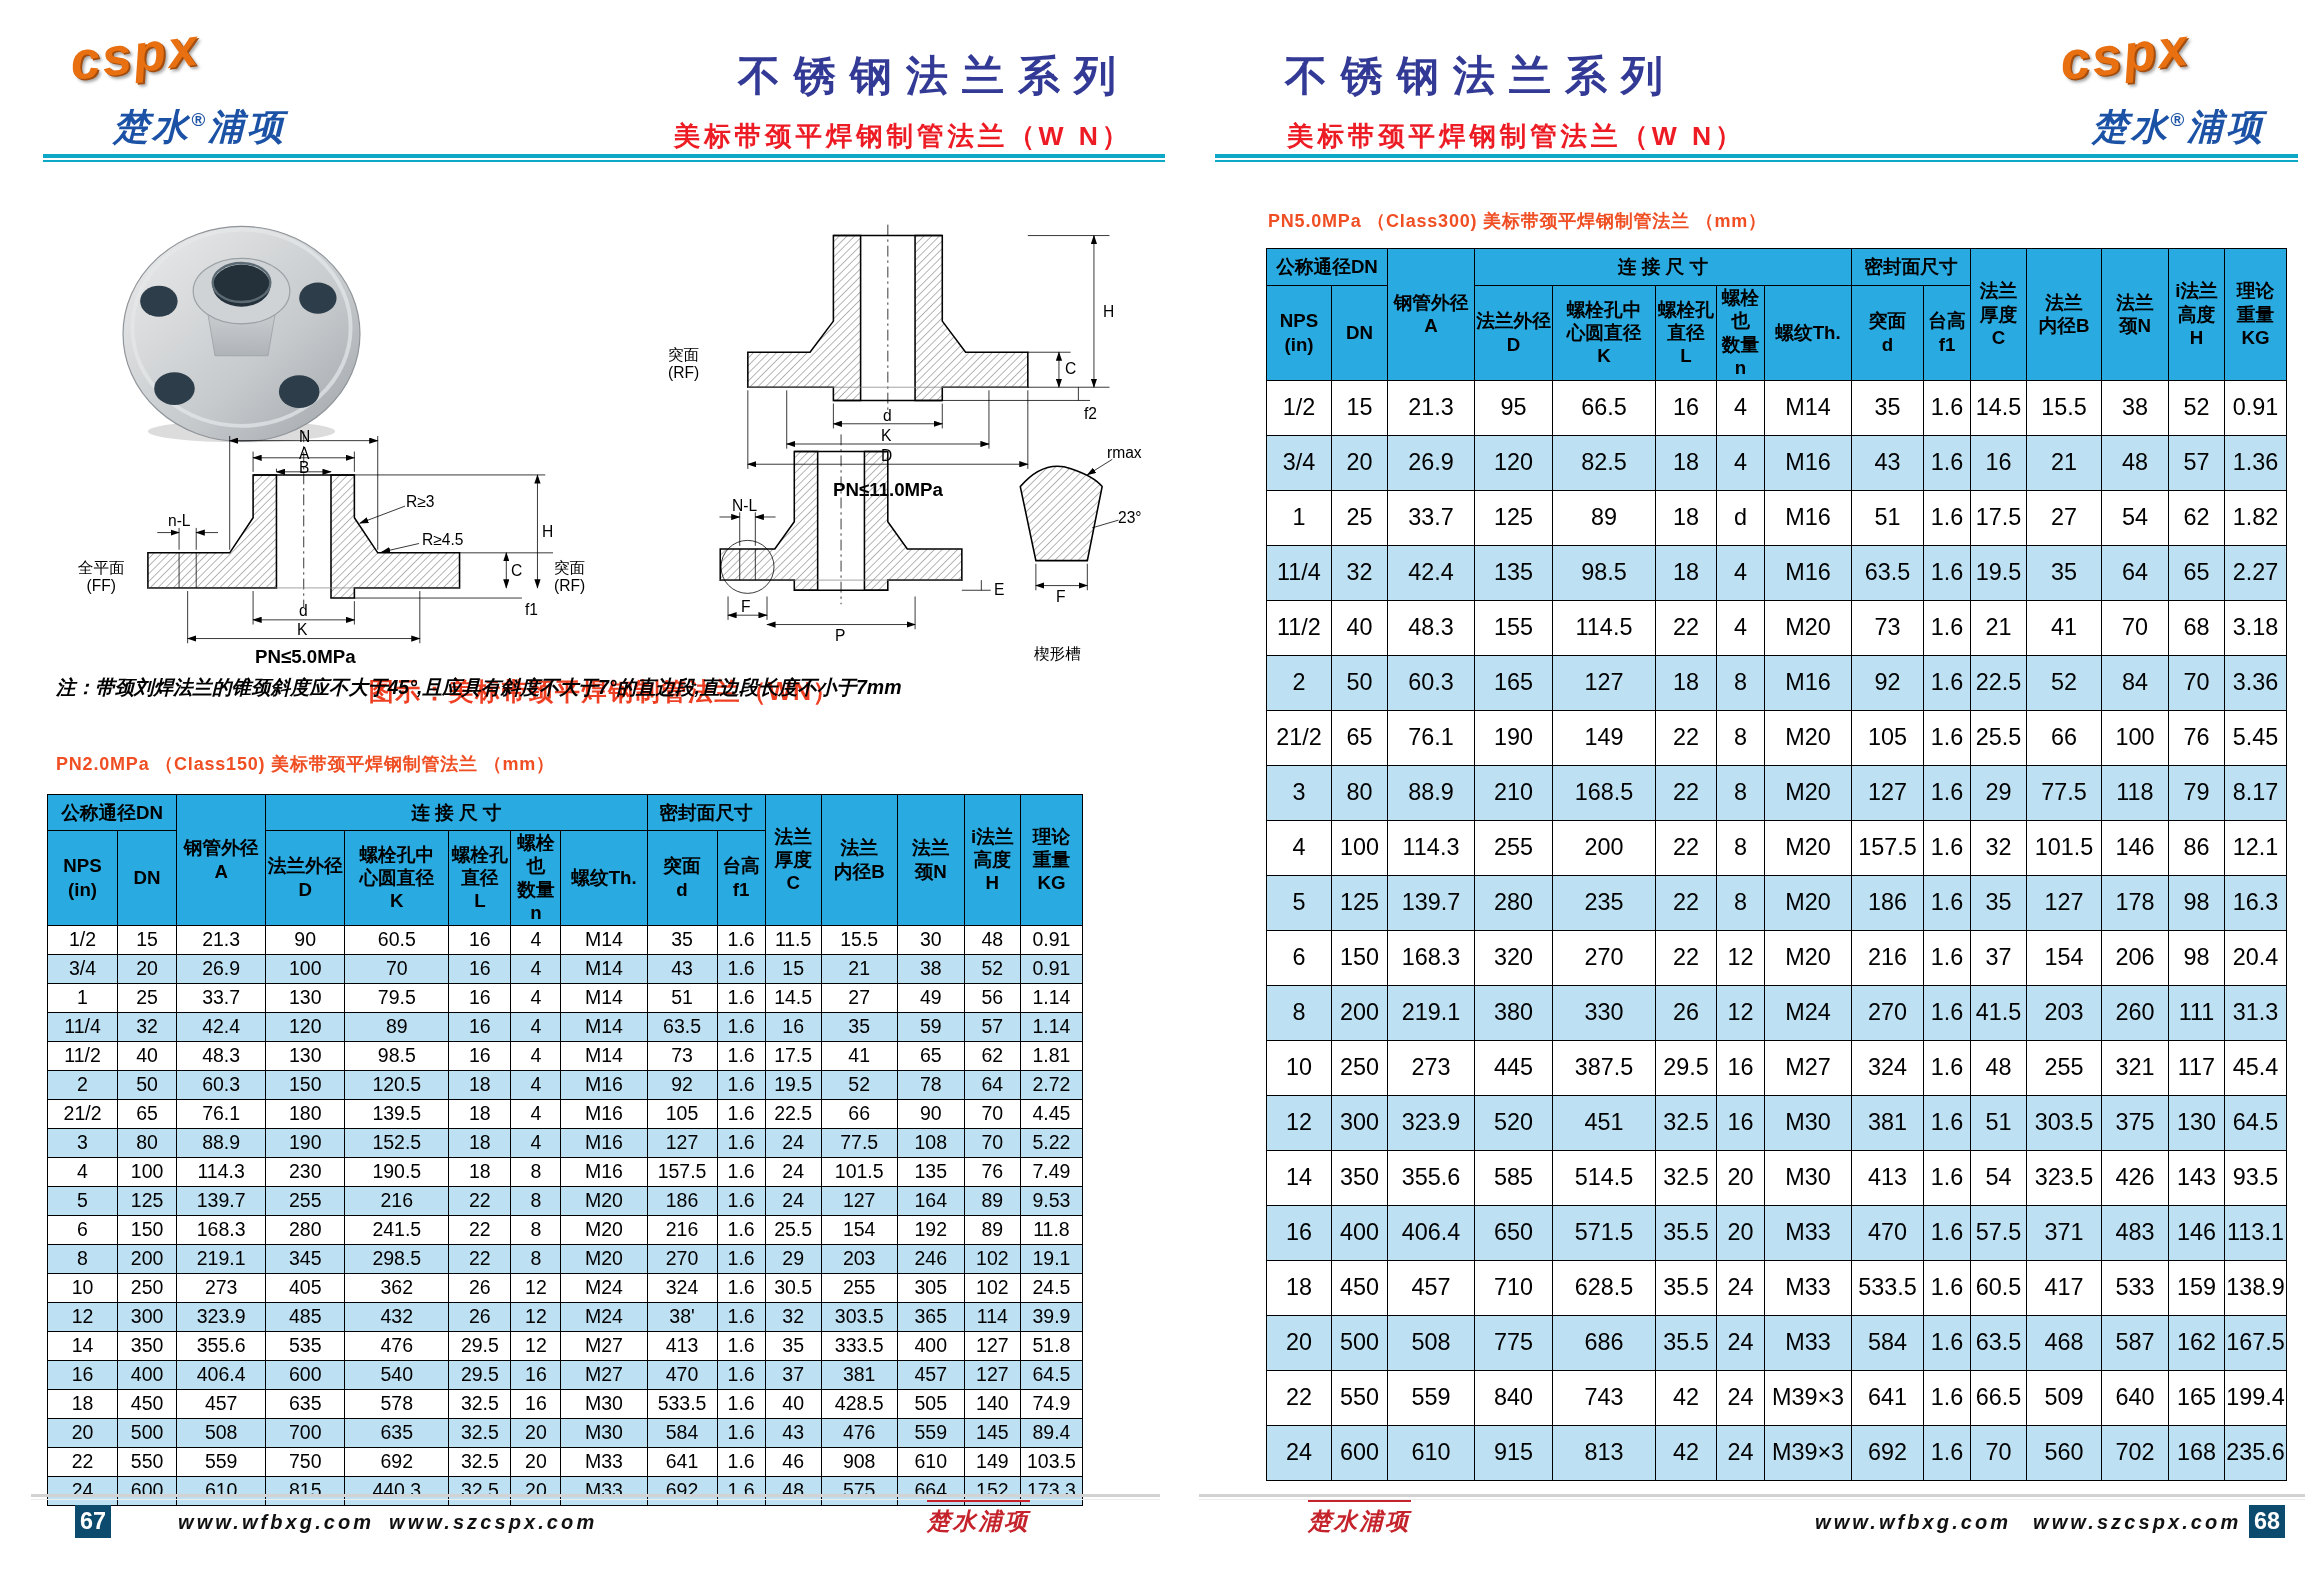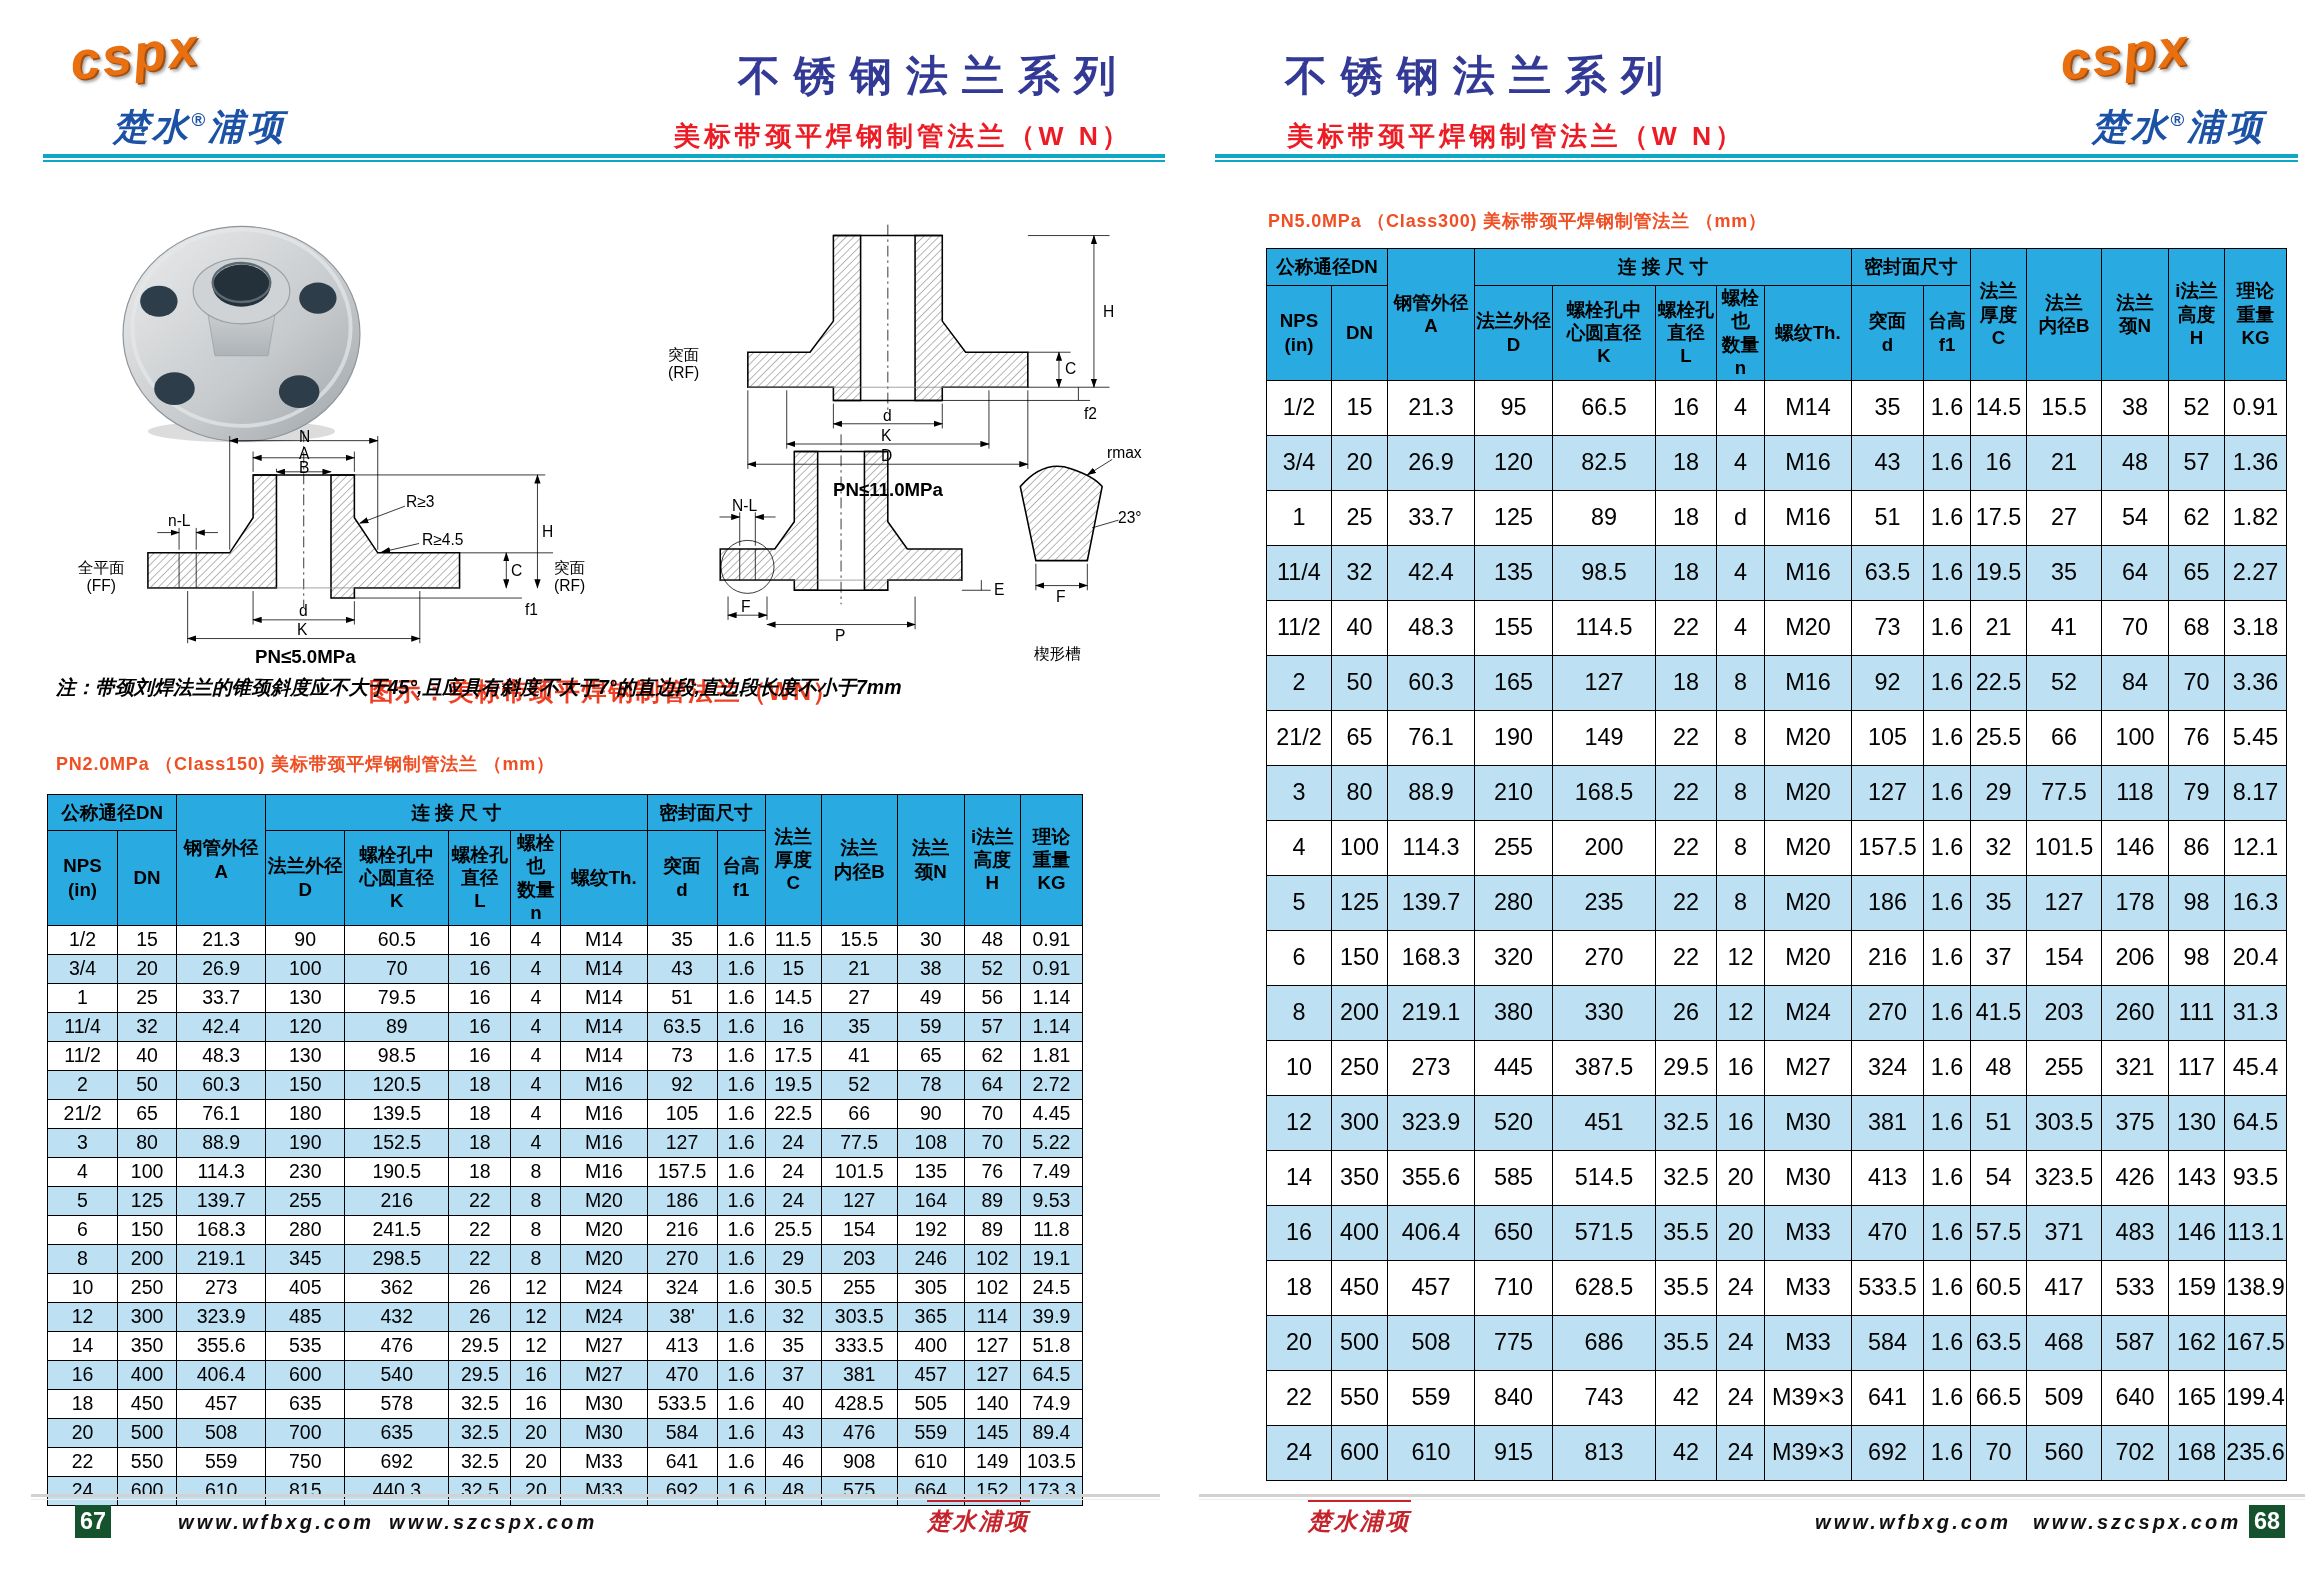--- a/index.html
+++ b/index.html
@@ -41,21 +41,21 @@
   #tableL tr.g2 th { height:81px; }
   #tableR { width:1020px; }
   #tableR th { font-size:18.7px; }
   #tableR td { font-size:23.4px; height:55px; }
   #tableR tr.g1 th { height:37px; }
   #tableR tr.g2 th { height:75px; }
 
   
   .foot-rule { border-top:3.1px solid #d2d2d2; }
   .foot-rule::after { content:""; display:block; margin-top:1.6px; border-top:1.6px solid #ececec; }
-  .page-badge { width:36px; height:33px; background:#14532d; color:#fff; font-size:23.4px; font-weight:700;
+  .page-badge { width:36px; height:33px; background:#0c4a6e; color:#fff; font-size:23.4px; font-weight:700;
                 display:flex; align-items:center; justify-content:center; }
   .foot-url { font-size:20px; font-weight:700; font-style:italic; letter-spacing:3.1px; color:#111; }
   .brand-script { font-size:23.4px; font-weight:700; font-style:italic; color:#c5232b; letter-spacing:2.3px;
                   border-top:2.3px solid #c5232b; padding-top:3.1px; }
 </style>
 </head>
 <body>
 
 <div class="abs" style="left:74px; top:31px; width:327px; height:125px;">
   <div class="logo-cspx">cspx</div>

